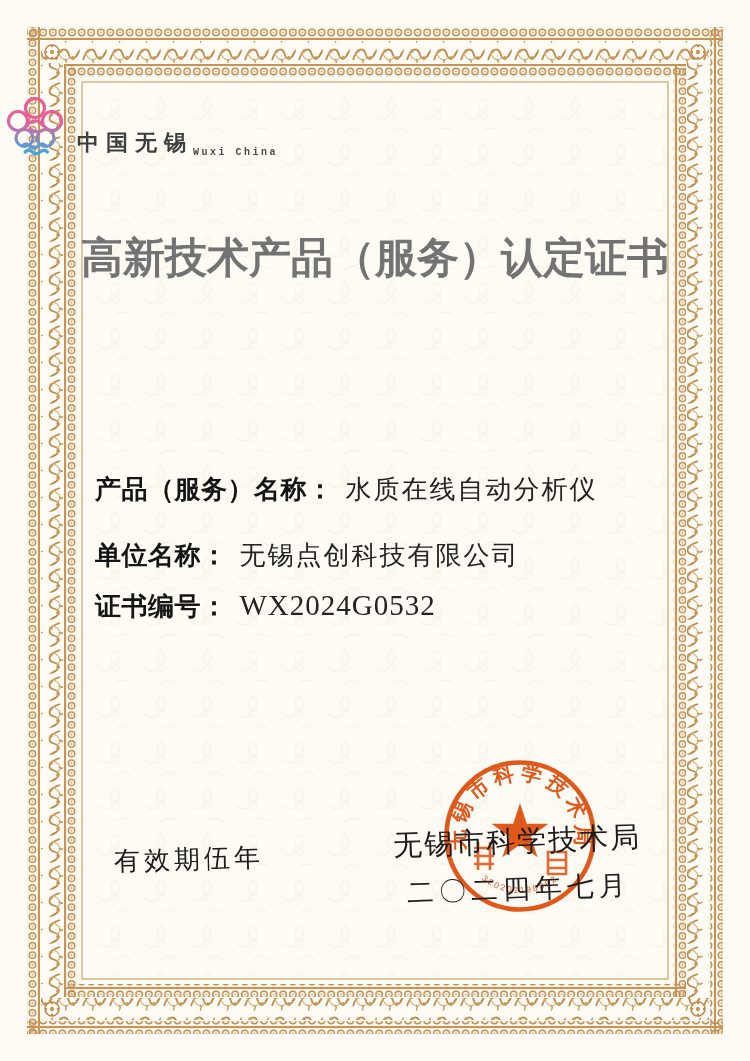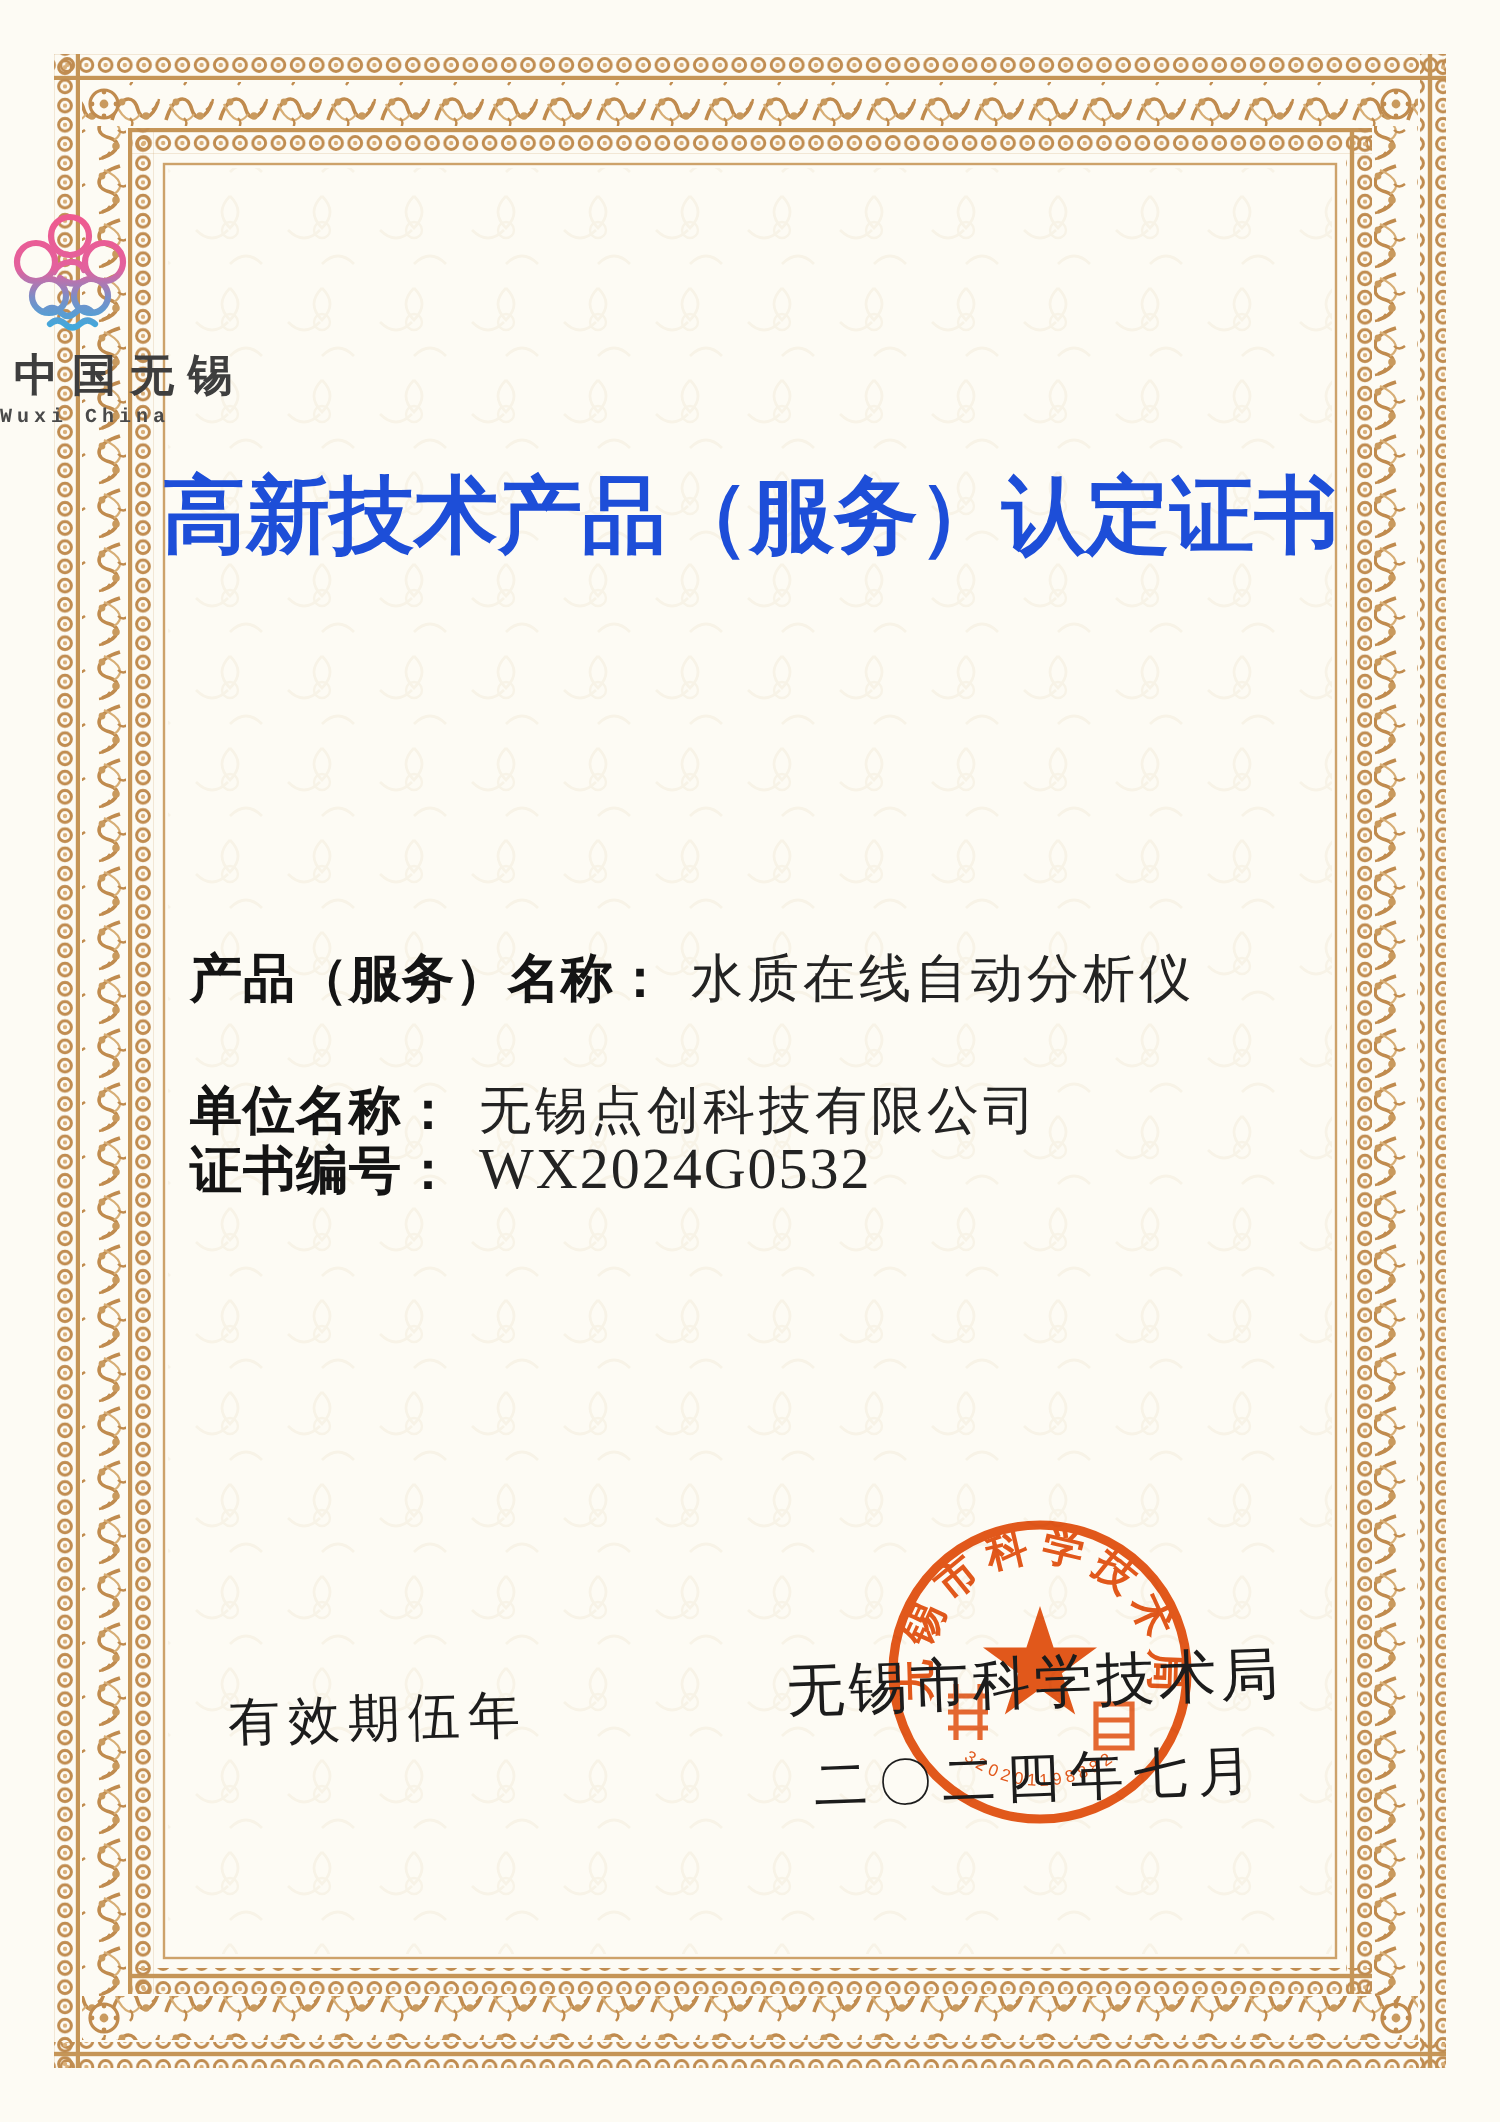--- a/index.html
+++ b/index.html
@@ -1,33 +1,33 @@
 <!DOCTYPE html>
 <html><head>
 <meta charset="utf-8">
 <style>
   html,body{margin:0;padding:0;background:#e9e7e1;}
   .page{position:relative;width:750px;height:1061px;background:#fdfbf4;overflow:hidden;
         font-family:"DejaVu Serif",serif;}
   .frame{position:absolute;left:0;top:0;z-index:0;}
-  .logo{position:absolute;left:0;right:0;top:106px;display:flex;flex-direction:column;
-        align-items:flex-start;z-index:2;}
+  .logo{position:absolute;left:0;right:0;top:96px;display:flex;flex-direction:row;
+        align-items:flex-end;z-index:2;}
   .logo-cn{margin-top:5px;font-size:22px;letter-spacing:7px;padding-left:7px;color:#3e3e3e;
         font-weight:600;font-family:"DejaVu Serif",serif;}
   .logo-en{margin-top:1px;font-size:10px;font-weight:700;letter-spacing:2.5px;color:#4a4a4a;
         font-family:Liberation Mono, monospace;}
   .title{position:absolute;left:0;right:0;top:230px;margin:0;text-align:center;
         font-family:"Liberation Sans","DejaVu Sans",sans-serif;font-weight:800;
-        font-size:42px;color:#1d4ed8;letter-spacing:0px;z-index:2;}
+        font-size:42px;color:#737373;letter-spacing:0px;z-index:2;}
   .field{position:absolute;left:95px;white-space:nowrap;z-index:2;}
   .field .label{font-family:"Liberation Sans","DejaVu Sans",sans-serif;font-weight:700;
         font-size:26px;color:#141414;letter-spacing:0.5px;}
   .field .value{font-family:"DejaVu Serif",serif;font-size:26px;color:#232323;
         margin-left:12px;letter-spacing:2px;}
-  .field-1{top:472px;} .field-2{top:538px;} .field-3{top:568px;}
+  .field-1{top:472px;} .field-2{top:538px;} .field-3{top:589px;}
   .field-3 .value{font-family:"Liberation Serif",serif;font-size:29px;letter-spacing:1px;}
   .validity{position:absolute;left:114px;top:842px;font-size:26px;letter-spacing:4px;
         color:#1c1c1c;transform:rotate(-1.5deg);z-index:2;}
   .issuer-block{position:absolute;left:378px;top:822px;width:280px;text-align:center;
         transform:rotate(-2deg);z-index:2;color:#1c1c1c;}
   .issuer-line{font-size:29px;letter-spacing:2px;}
   .date-line{font-size:27px;letter-spacing:5px;margin-top:9px;}
   .seal{position:absolute;left:440px;top:756px;z-index:1;mix-blend-mode:multiply;opacity:.95;}
 </style>
 </head>

